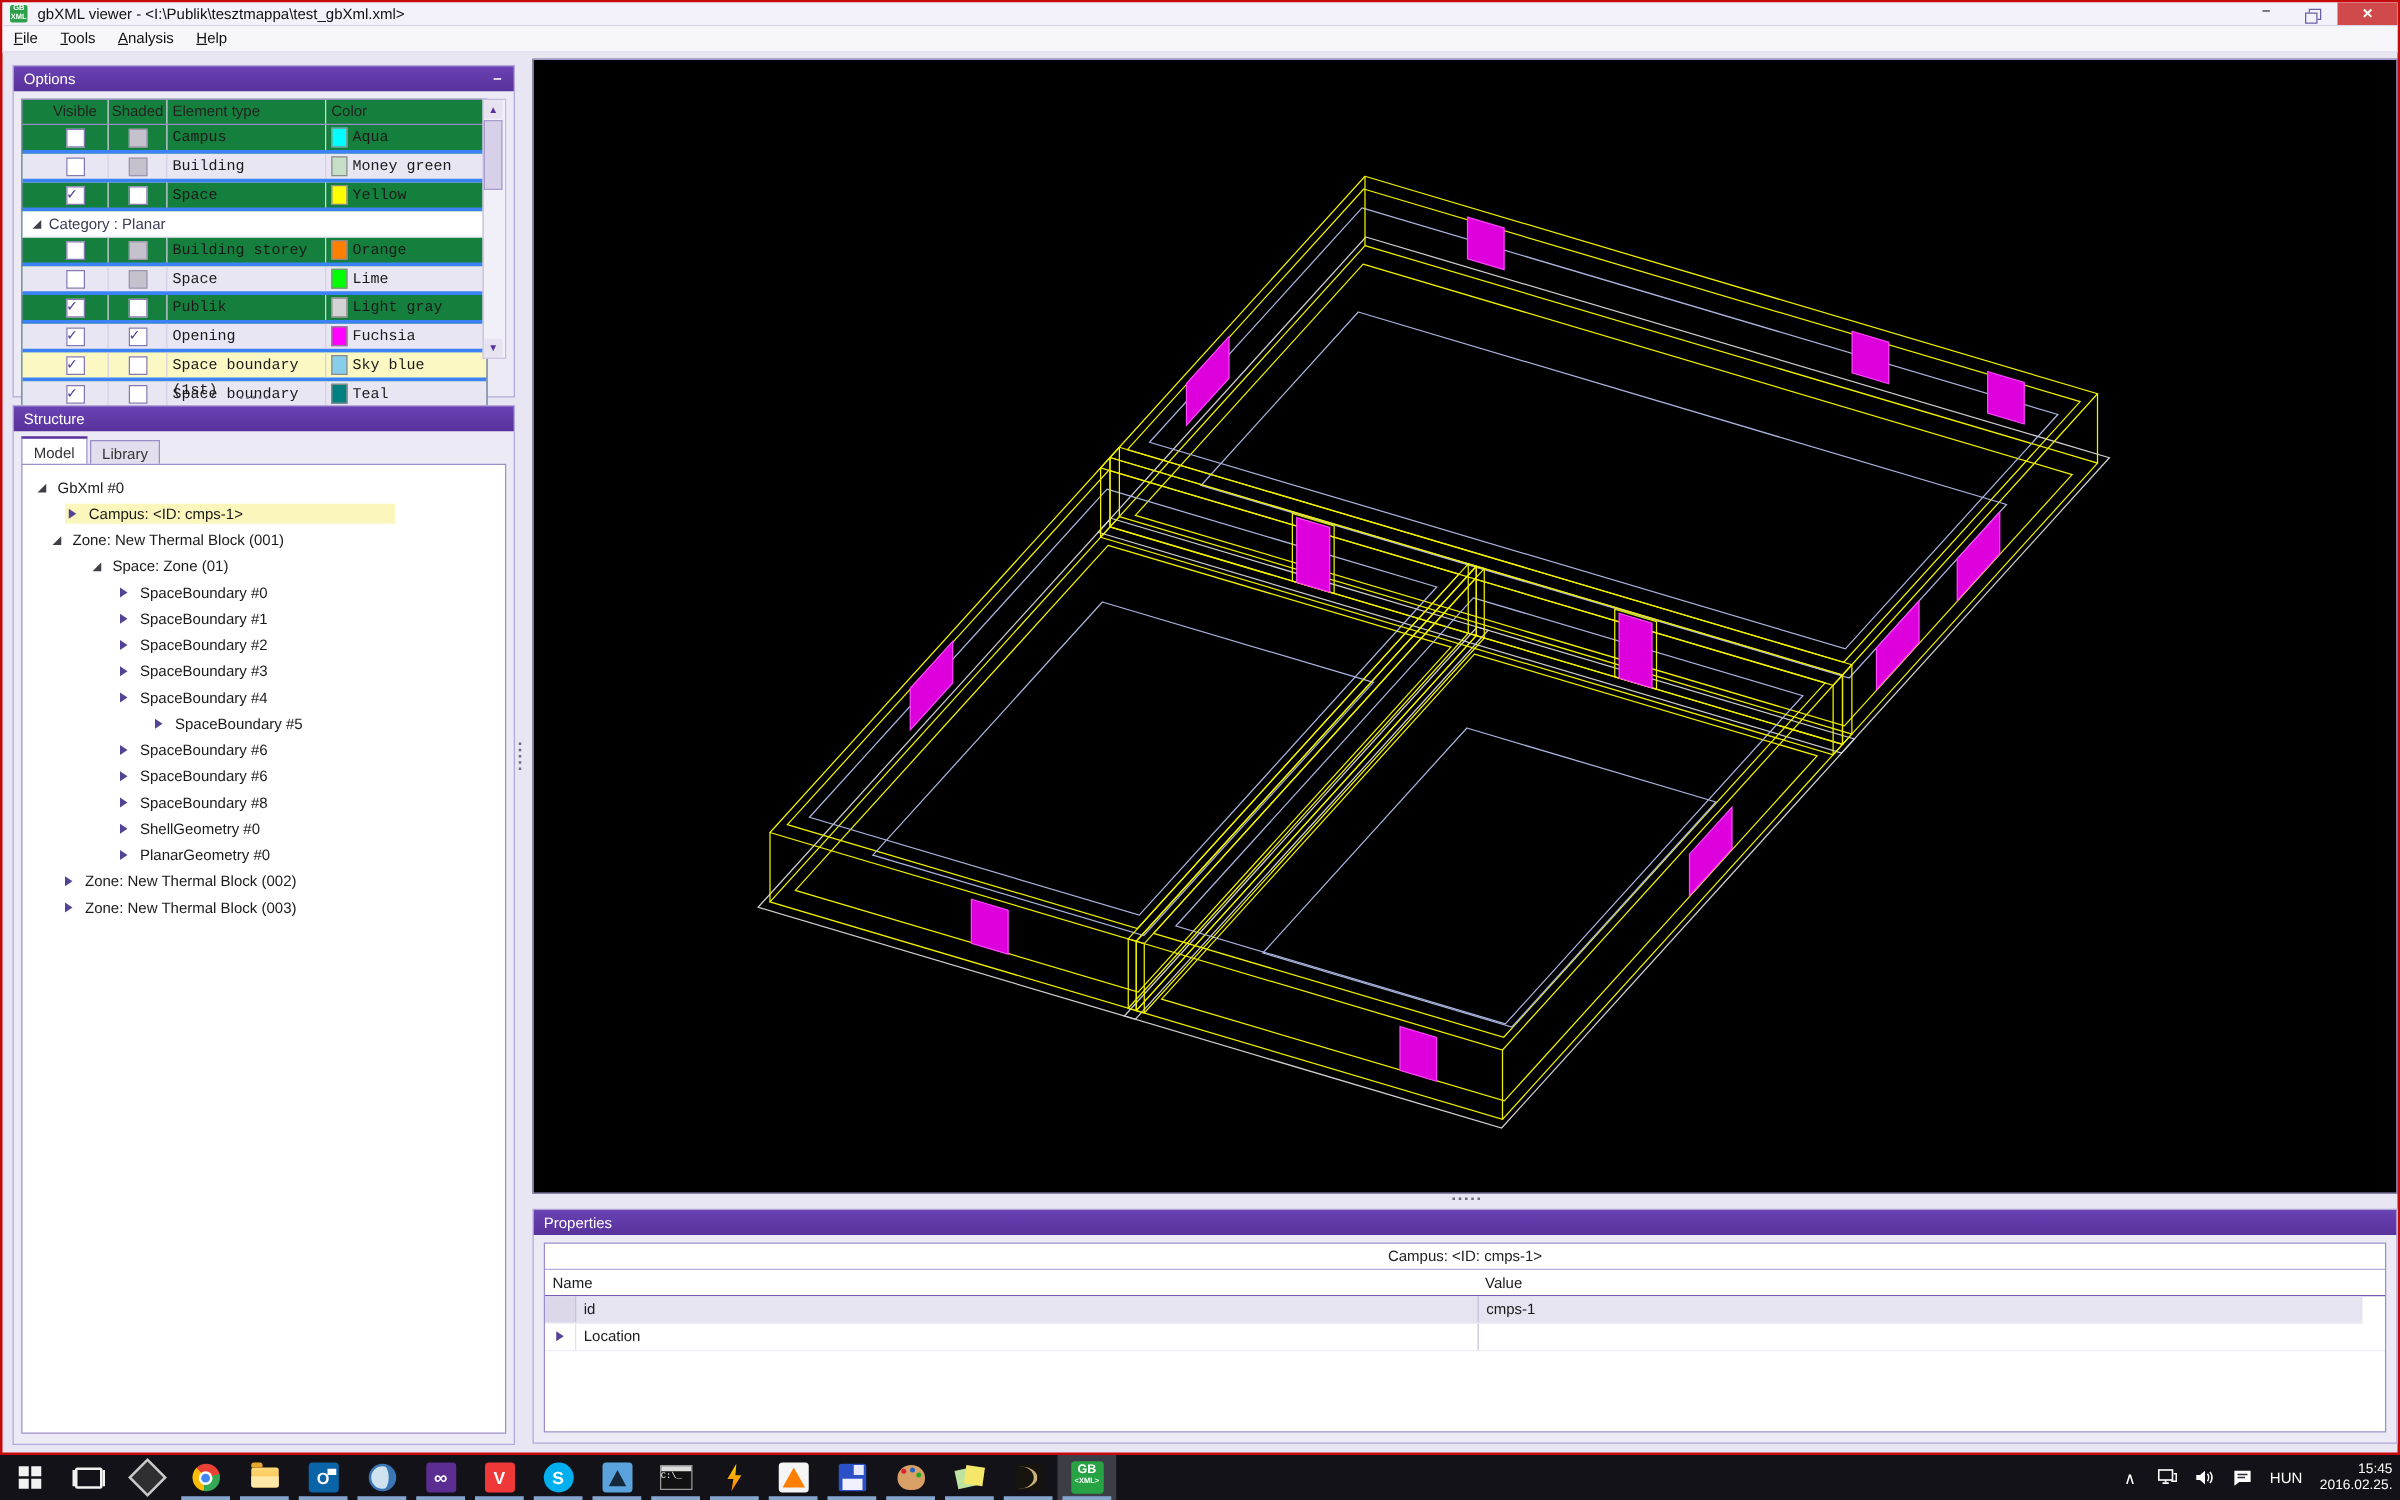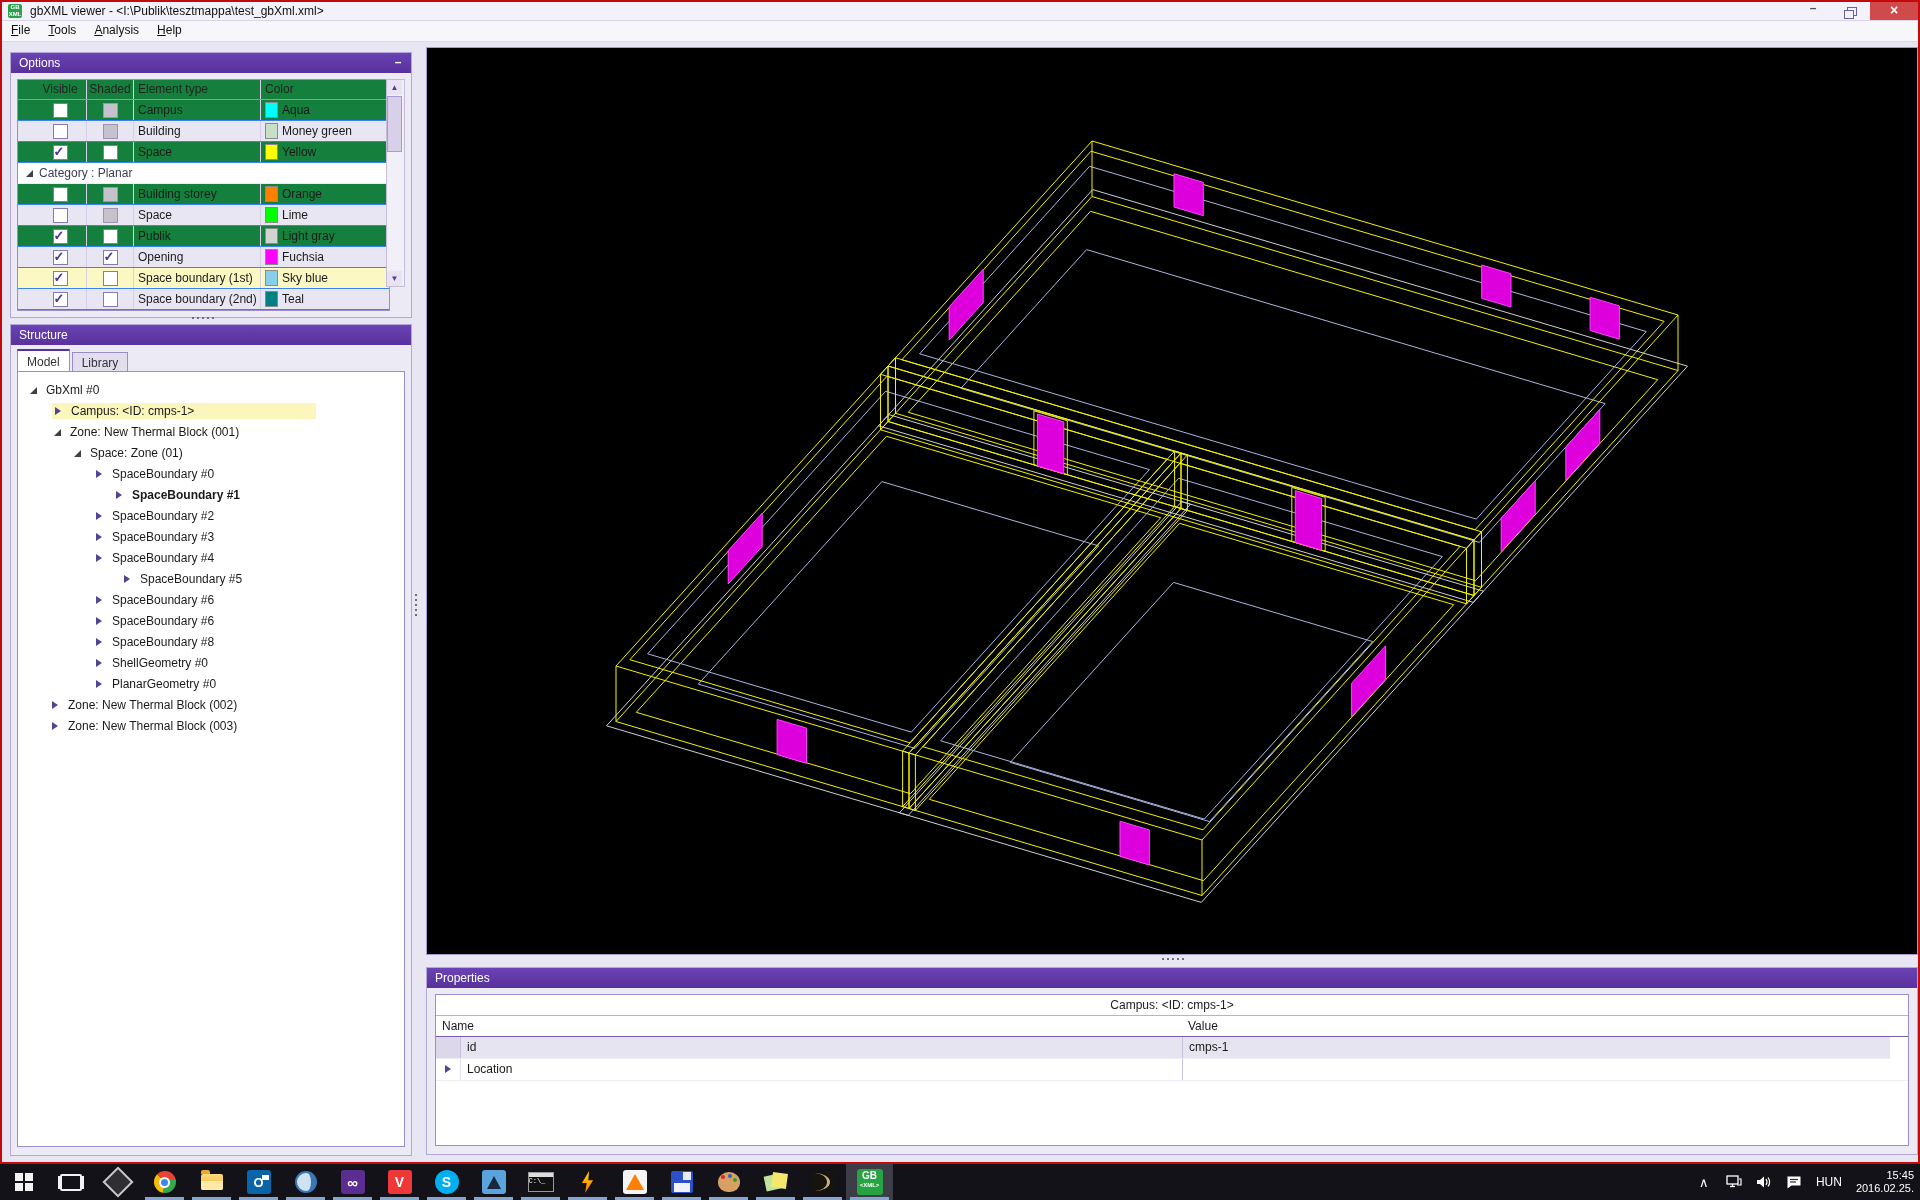--- a/index.html
+++ b/index.html
@@ -23,21 +23,21 @@
   .panel{position:absolute;background:#eceaf5;border:1px solid #b3a6d8;}
   #options-panel{left:8px;top:50px;width:400px;height:264px;}
   #structure-panel{left:8px;top:322px;width:400px;height:830px;}
   #properties-panel{left:424px;top:965px;width:1490px;height:186px;}
   #collapse-options{position:absolute;right:6px;top:0;color:#fff;width:14px;text-align:center;line-height:18px;font-weight:bold;}
   
   #opt-table{position:absolute;left:6px;top:26px;width:371px;border:1px solid #9c8cc8;background:#15803d;}
   #opt-scroll{position:absolute;right:6px;top:26px;width:17px;bottom:30px;background:#f1eff7;border:1px solid #c4bad9;}
   .sbtn{position:absolute;left:0;width:15px;height:15px;background:#e7e3f1;color:#5b349e;font-size:8px;text-align:center;line-height:15px;}
   #opt-thumb{position:absolute;left:0;top:16px;width:15px;height:56px;background:#d7d0e8;border:1px solid #a99bd0;box-sizing:border-box;}
-  .orow{display:flex;height:20px;line-height:20px;align-items:center;border-bottom:1px solid #3b82f6;}
+  .orow{display:flex;height:20px;line-height:20px;align-items:center;border-bottom:3px solid #3b82f6;font-family:Liberation Mono, monospace;}
   .orow.alt{background:#e9e6f3;}
   .orow.sel{background:#fcf8c4;}
   .oc-gutter{width:16px;}
   .oc-vis{width:52px;text-align:center;border-right:1px solid #d6cfe7;align-self:stretch;display:flex;align-items:center;justify-content:center;}
   .oc-sh{width:46px;text-align:center;border-right:1px solid #d6cfe7;align-self:stretch;display:flex;align-items:center;justify-content:center;}
   .oc-el{width:122px;padding-left:4px;border-right:1px solid #d6cfe7;align-self:stretch;}
   .oc-col{flex:1;padding-left:4px;display:flex;align-items:center;}
   .ohdr{display:flex;height:19px;line-height:19px;border-bottom:1px solid #9c8cc8;color:#222;}
   .cb{width:13px;height:13px;border:1px solid #8679b3;background:#fff;display:inline-block;position:relative;}
   .cb.checked::after{content:"✓";position:absolute;left:0px;top:-4px;color:#4a3892;font-size:13px;font-weight:bold;}
@@ -270,24 +270,24 @@
 
     <div class="panel" id="structure-panel">
       <div class="panel-hdr">
         <span>Structure</span>
       </div>
       <div class="tabs" id="structure-tabs"><span class="tab active">Model</span><span class="tab">Library</span></div>
       <div id="tree-box">
           <div style="padding-top: 8px;">
             <div class="titem" style="padding-left: 12px;"><span class="selwrap"><span class="arr"><span class="tri-e"></span></span><span class="lbl">GbXml #0</span></span></div>
             <div class="titem sel" style="padding-left: 34px;"><span class="selwrap"><span class="arr"><span class="tri-c"></span></span><span class="lbl">Campus: &lt;ID: cmps-1&gt;</span></span></div>
-            <div class="titem" style="padding-left: 36px;"><span class="selwrap"><span class="arr"><span class="tri-e"></span></span><span class="lbl">Zone: New Thermal Block (001)</span></span></div>
+            <div class="titem" style="padding-left: 24px;"><span class="selwrap"><span class="arr"><span class="tri-e"></span></span><span class="lbl">Zone: New Thermal Block (001)</span></span></div>
             <div class="titem" style="padding-left: 56px;"><span class="selwrap"><span class="arr"><span class="tri-e"></span></span><span class="lbl">Space: Zone (01)</span></span></div>
             <div class="titem" style="padding-left: 78px;"><span class="selwrap"><span class="arr"><span class="tri-c"></span></span><span class="lbl">SpaceBoundary #0</span></span></div>
-            <div class="titem" style="padding-left: 98px; font-weight: bold;"><span class="selwrap"><span class="arr"><span class="tri-c"></span></span><span class="lbl">SpaceBoundary #1</span></span></div>
+            <div class="titem" style="padding-left: 78px;"><span class="selwrap"><span class="arr"><span class="tri-c"></span></span><span class="lbl">SpaceBoundary #1</span></span></div>
             <div class="titem" style="padding-left: 78px;"><span class="selwrap"><span class="arr"><span class="tri-c"></span></span><span class="lbl">SpaceBoundary #2</span></span></div>
             <div class="titem" style="padding-left: 78px;"><span class="selwrap"><span class="arr"><span class="tri-c"></span></span><span class="lbl">SpaceBoundary #3</span></span></div>
             <div class="titem" style="padding-left: 78px;"><span class="selwrap"><span class="arr"><span class="tri-c"></span></span><span class="lbl">SpaceBoundary #4</span></span></div>
             <div class="titem" style="padding-left: 106px;"><span class="selwrap"><span class="arr"><span class="tri-c"></span></span><span class="lbl">SpaceBoundary #5</span></span></div>
             <div class="titem" style="padding-left: 78px;"><span class="selwrap"><span class="arr"><span class="tri-c"></span></span><span class="lbl">SpaceBoundary #6</span></span></div>
             <div class="titem" style="padding-left: 78px;"><span class="selwrap"><span class="arr"><span class="tri-c"></span></span><span class="lbl">SpaceBoundary #6</span></span></div>
             <div class="titem" style="padding-left: 78px;"><span class="selwrap"><span class="arr"><span class="tri-c"></span></span><span class="lbl">SpaceBoundary #8</span></span></div>
             <div class="titem" style="padding-left: 78px;"><span class="selwrap"><span class="arr"><span class="tri-c"></span></span><span class="lbl">ShellGeometry #0</span></span></div>
             <div class="titem" style="padding-left: 78px;"><span class="selwrap"><span class="arr"><span class="tri-c"></span></span><span class="lbl">PlanarGeometry #0</span></span></div>
             <div class="titem" style="padding-left: 34px;"><span class="selwrap"><span class="arr"><span class="tri-c"></span></span><span class="lbl">Zone: New Thermal Block (002)</span></span></div>

